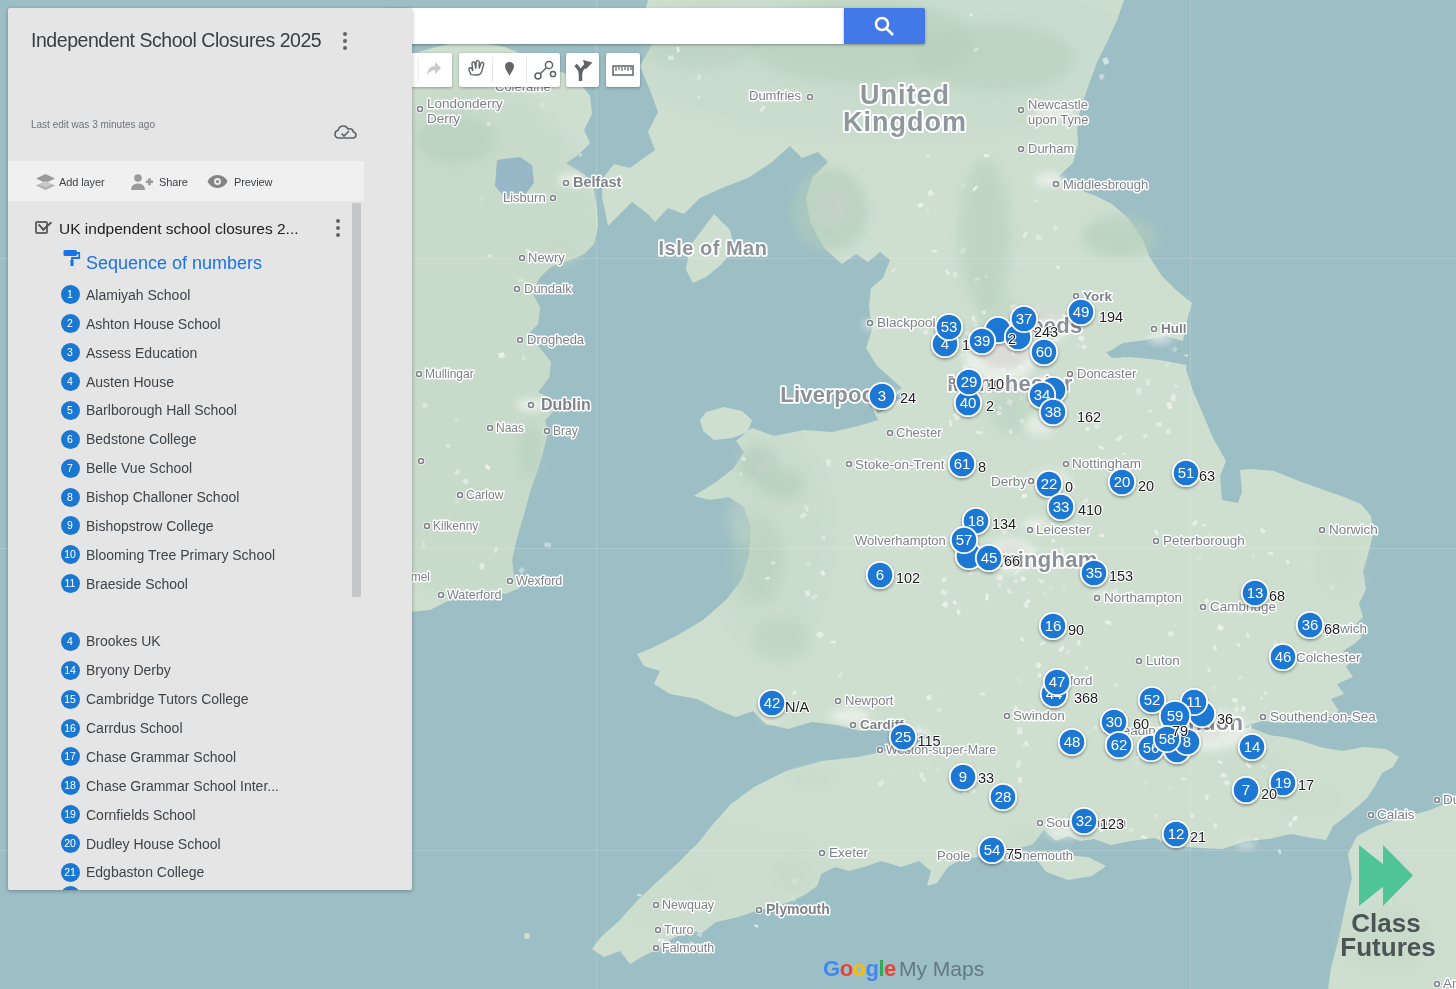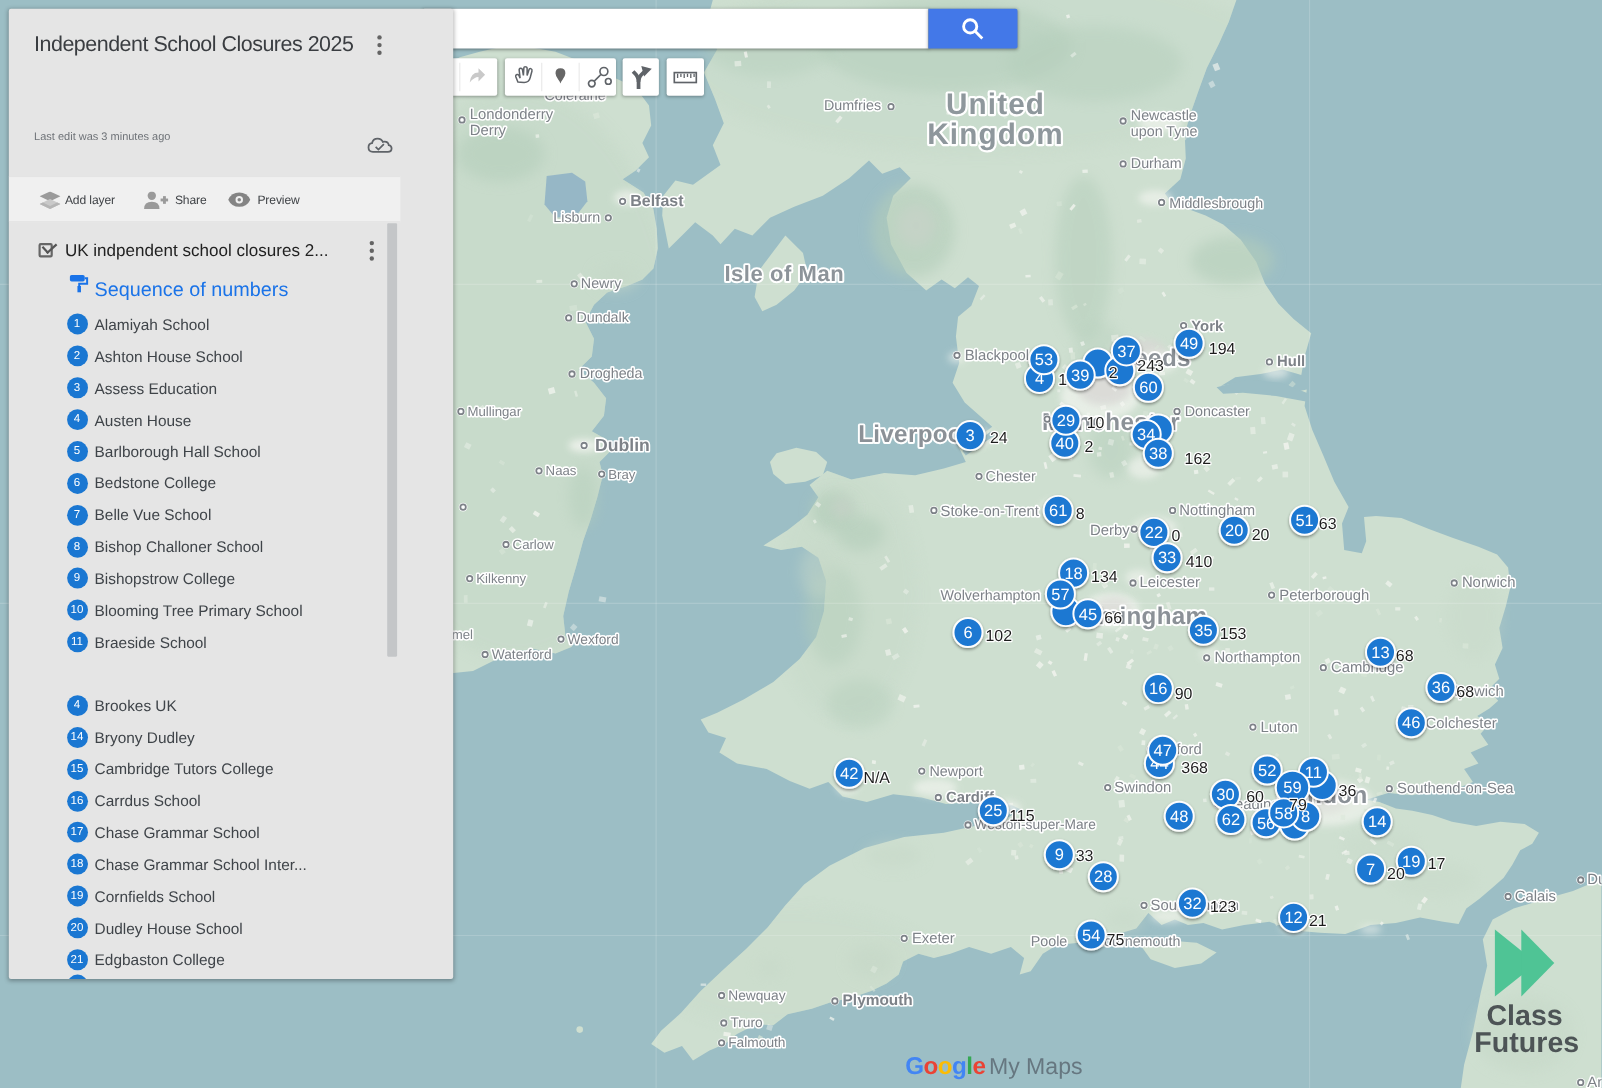--- a/index.html
+++ b/index.html
@@ -895,21 +895,21 @@
 <div class="li" style="top:566.1px">
       <span class="ln">11</span>
       <span class="lt">Braeside School</span>
     </div>
 <div class="li" style="top:623.9px">
       <span class="ln">4</span>
       <span class="lt">Brookes UK</span>
     </div>
 <div class="li" style="top:652.8px">
       <span class="ln">14</span>
-      <span class="lt">Bryony Dudley</span>
+      <span class="lt">Bryony Derby</span>
     </div>
 <div class="li" style="top:681.6px">
       <span class="ln">15</span>
       <span class="lt">Cambridge Tutors College</span>
     </div>
 <div class="li" style="top:710.5px">
       <span class="ln">16</span>
       <span class="lt">Carrdus School</span>
     </div>
 <div class="li" style="top:739.4px">

